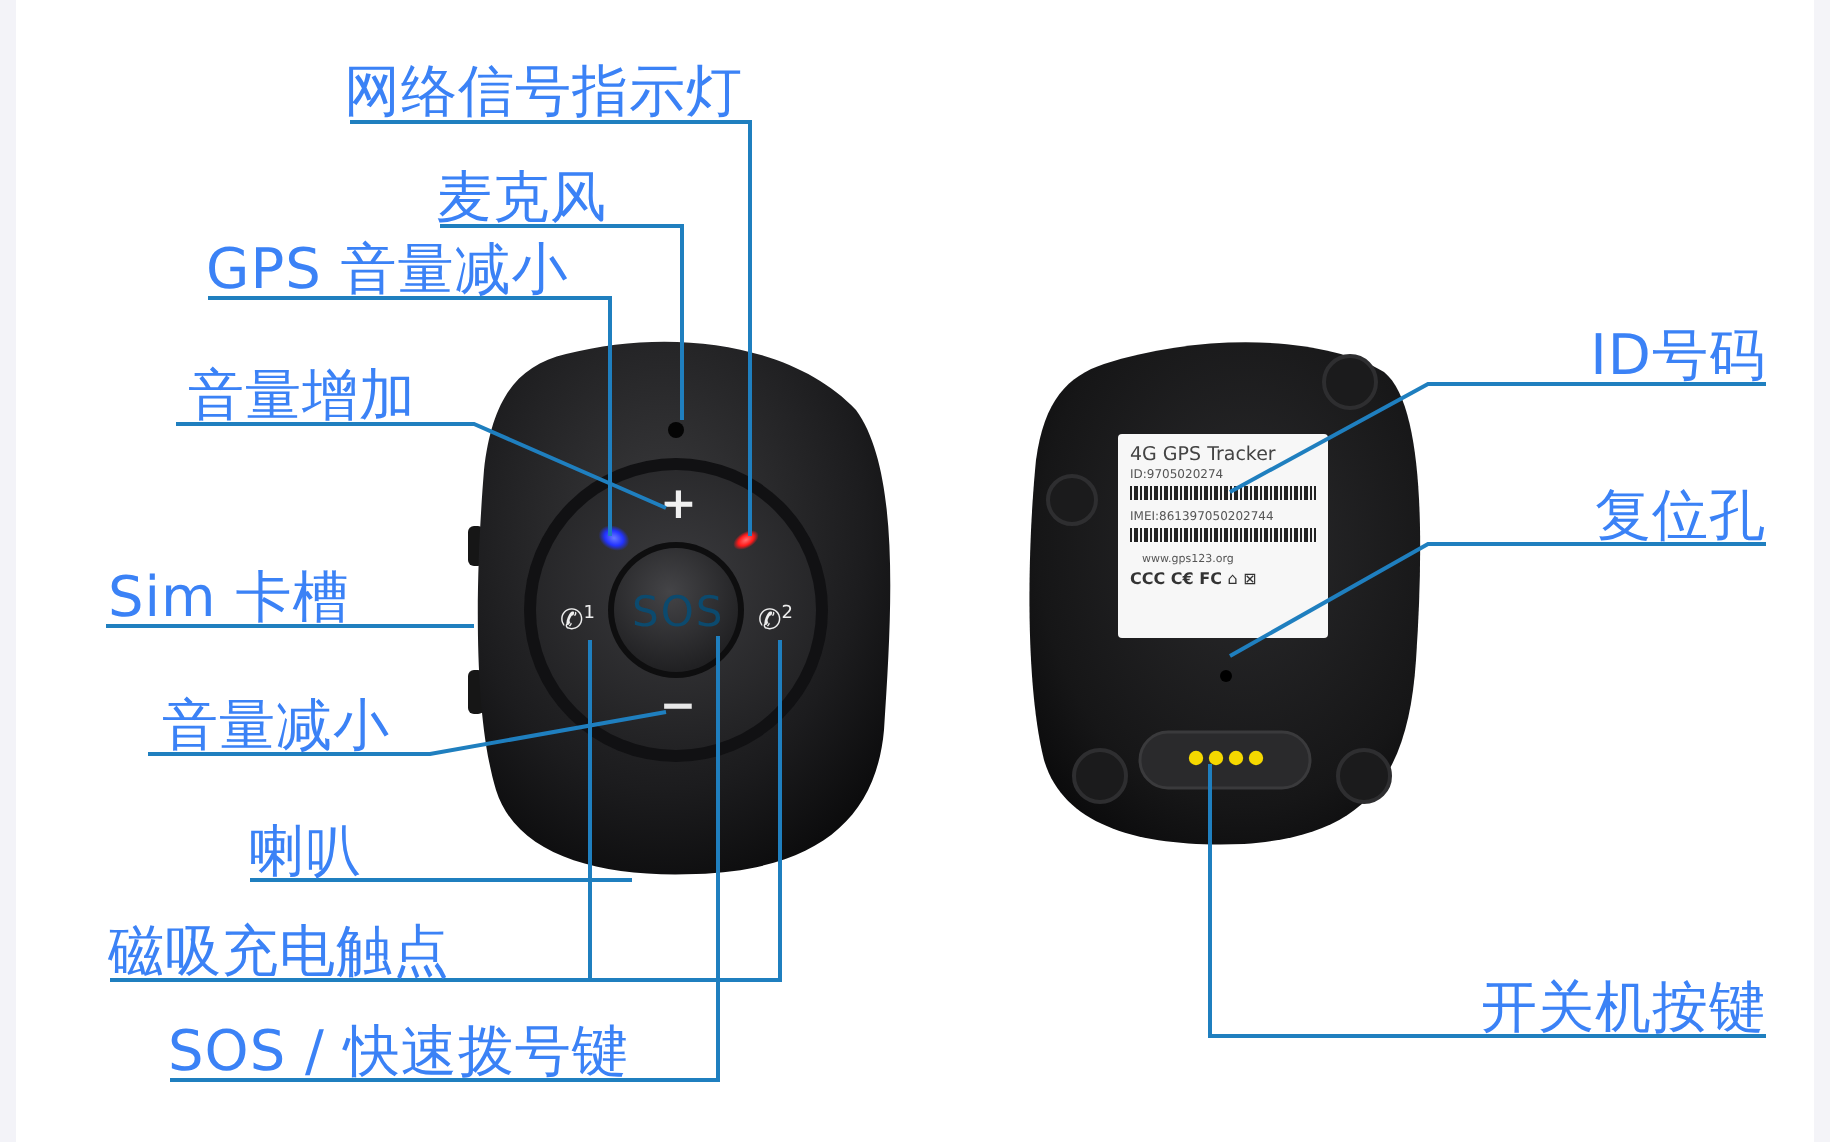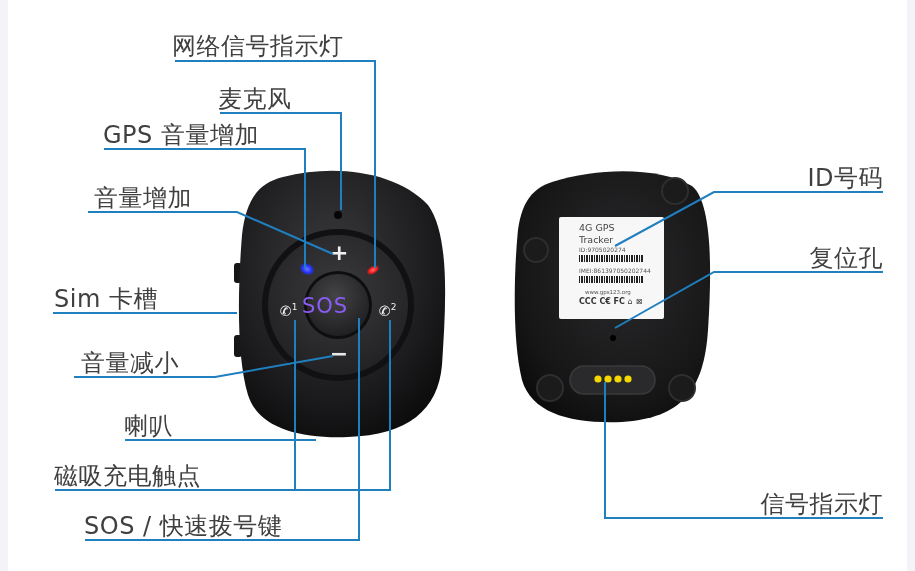--- a/index.html
+++ b/index.html
@@ -6,22 +6,22 @@
     body {
       width: 915px; height: 571px; position: relative; overflow: hidden;
       background: #ffffff;
       font-family: "DejaVu Sans", "Liberation Sans", sans-serif;
       color: #222;
     }
     .edge-left { position: absolute; left: 0; top: 0; width: 8px; height: 571px; background: #f3f3f8; }
     .edge-right { position: absolute; right: 0; top: 0; width: 8px; height: 571px; background: #f4f4f8; }
     svg.lines { position: absolute; left: 0; top: 0; }
     .label {
-      position: absolute; font-size: 24px; line-height: 26px; white-space: nowrap;
-      color: #404040; letter-spacing: 0.5px;
+      position: absolute; font-size: 28px; line-height: 26px; white-space: nowrap;
+      color: #3b82f6; letter-spacing: 0.5px;
     }
     .label.right { text-align: center; }
     .device { position: absolute; }
   </style>
 </head>
 <body>
 
 <div class="edge-left"></div>
 <div class="edge-right"></div>
 
@@ -64,21 +64,21 @@
 
   <circle cx="110" cy="140" r="34" fill="#0e0e0f"></circle>
   <circle cx="110" cy="140" r="31" fill="url(#sosGrad)"></circle>
 
   <ellipse cx="79" cy="104" rx="8" ry="6" fill="url(#ledB)" transform="rotate(25 79 104)"></ellipse>
   <ellipse cx="145" cy="105" rx="7" ry="4" fill="url(#ledR)" transform="rotate(-30 145 105)"></ellipse>
 </svg>
 
 <div style="position:absolute;left:330px;top:241px;width:18px;height:24px;color:#f0f0f0;font-size:22px;font-weight:bold;text-align:center;line-height:24px">+</div>
 <div style="position:absolute;left:329px;top:343px;width:20px;height:22px;color:#e8e8e8;font-size:22px;font-weight:bold;text-align:center;line-height:22px">−</div>
-<div style="position:absolute;left:302px;top:292px;width:46px;height:28px;color:#8b5cf6;font-size:21px;text-align:center;line-height:28px;letter-spacing:1px">SOS</div>
+<div style="position:absolute;left:316px;top:292px;width:46px;height:28px;color:#0c4a6e;font-size:21px;text-align:center;line-height:28px;letter-spacing:1px">SOS</div>
 <div style="position:absolute;left:280px;top:298px;color:#eee;font-size:14px;line-height:18px">
   <span>✆</span><sup style="font-size:9px">1</sup>
 </div>
 <div style="position:absolute;left:379px;top:298px;color:#eee;font-size:14px;line-height:18px">
   <span>✆</span><sup style="font-size:9px">2</sup>
 </div>
 
 <svg class="device" style="left:512px;top:160px" width="200" height="265" viewBox="0 0 200 265">
   <defs>
     <radialGradient id="backGrad" cx="55%" cy="40%" r="70%">
@@ -96,21 +96,21 @@
 
   <circle cx="101" cy="178" r="3" fill="#000"></circle>
 
   <rect x="58" y="206" width="85" height="28" rx="14" fill="#2a2a2c" stroke="#3a3a3c" stroke-width="1.5"></rect>
   <circle cx="86" cy="219" r="3.6" fill="#f5d800"></circle>
   <circle cx="96" cy="219" r="3.6" fill="#f5d800"></circle>
   <circle cx="106" cy="219" r="3.6" fill="#f5d800"></circle>
   <circle cx="116" cy="219" r="3.6" fill="#f5d800"></circle>
 </svg>
 
-<div style="position:absolute;left:559px;top:217px;width:105px;height:102px;background:#f7f7f7;border-radius:2px;padding:5px 20px;box-sizing:border-box;color:#333">
+<div style="position:absolute;left:559px;top:217px;width:105px;height:102px;background:#f7f7f7;border-radius:2px;padding:5px 6px;box-sizing:border-box;color:#333">
   <div style="font-size:9.5px;line-height:12px;color:#444">4G GPS Tracker</div>
   <div style="font-size:6px;line-height:8px;color:#555">ID:9705020274</div>
   <div style="height:7px;margin:1px 0 5px;background:repeating-linear-gradient(90deg,#222 0 1px,#f7f7f7 1px 2px,#222 2px 4px,#f7f7f7 4px 5px)"></div>
   <div style="font-size:6px;line-height:8px;color:#555">IMEI:861397050202744</div>
   <div style="height:7px;margin:1px 0 6px;background:repeating-linear-gradient(90deg,#222 0 1px,#f7f7f7 1px 2px,#222 2px 4px,#f7f7f7 4px 5px)"></div>
   <div style="font-size:5.5px;line-height:7px;color:#555;padding-left:6px">www.gps123.org</div>
   <div style="font-size:8px;line-height:11px;font-weight:bold;color:#333">
     <span>CCC C€ FC</span>
     <span style="font-weight:normal">⌂</span>
     <span style="font-weight:normal">⊠</span>
@@ -142,23 +142,23 @@
     <polyline points="883,192 714,192 615,246"></polyline>
 
     <polyline points="883,272 714,272 615,328"></polyline>
 
     <polyline points="883,518 605,518 605,382"></polyline>
   </g>
 </svg>
 
 <div class="label" style="left:172px;top:33px">网络信号指示灯</div>
 <div class="label" style="left:218px;top:86px">麦克风</div>
-<div class="label" style="left:103px;top:122px">GPS 音量增加</div>
+<div class="label" style="left:103px;top:122px">GPS 音量减小</div>
 <div class="label" style="left:94px;top:185px">音量增加</div>
 <div class="label" style="left:54px;top:286px">Sim 卡槽</div>
 <div class="label" style="left:81px;top:350px">音量减小</div>
 <div class="label" style="left:124px;top:413px">喇叭</div>
 <div class="label" style="left:54px;top:463px">磁吸充电触点</div>
 <div class="label" style="left:84px;top:513px">SOS / 快速拨号键</div>
 
 <div class="label right" style="right:32px;top:165px">ID号码</div>
 <div class="label right" style="right:32px;top:245px">复位孔</div>
-<div class="label right" style="right:32px;top:491px">信号指示灯</div>
+<div class="label right" style="right:32px;top:491px">开关机按键</div>
 
 </body></html>

